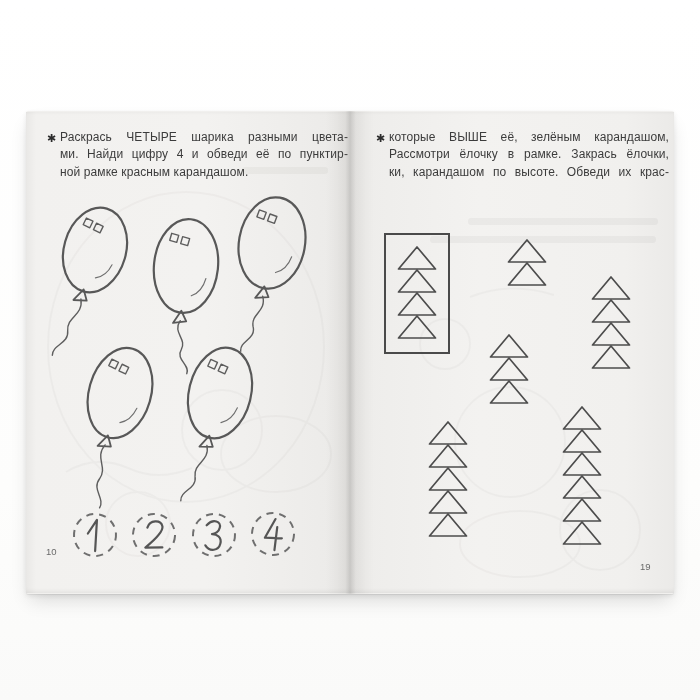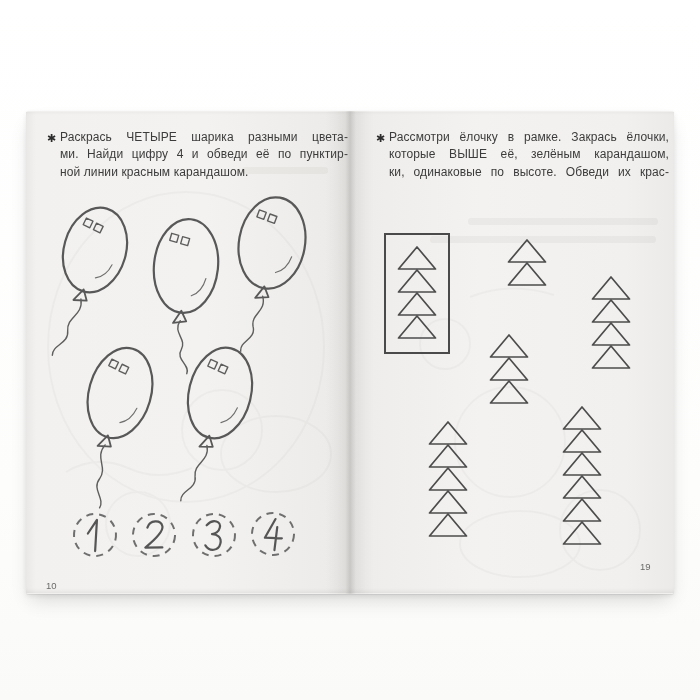--- a/index.html
+++ b/index.html
@@ -22,21 +22,21 @@
   .page svg{position:absolute;left:0;top:0;}
 
   .task{position:absolute;font-size:12px;line-height:17.4px;color:#3c3c3c;letter-spacing:0.1px;}
   .task-left{left:21px;top:17px;width:301px;}
   .task-right{left:26px;top:17px;width:293px;}
   .task .bullet{position:absolute;left:0;top:1px;font-size:11px;color:#2d2d2d;}
   .task .tline{margin-left:13px;}
   .jline{text-align:justify;text-align-last:justify;}
 
   .pagenum{position:absolute;font-size:9.5px;color:#6a6a6a;}
-  .pagenum-left{left:20px;top:468px;}
+  .pagenum-left{left:20px;top:434px;}
   .pagenum-right{left:290px;top:449px;}
 
   
   .balloon ellipse{fill:none;stroke:#585858;stroke-width:2.2;}
   .hl path{fill:none;stroke:#5d5d5d;stroke-width:1.4;stroke-linejoin:round;}
   .thin{fill:none;stroke:#6e6e6e;stroke-width:1.1;stroke-linecap:round;}
   .knot{fill:none;stroke:#585858;stroke-width:1.8;stroke-linejoin:round;}
   .string{fill:none;stroke:#5e5e5e;stroke-width:1.4;stroke-linecap:round;}
   .dashedc{fill:none;stroke:#6f6f6f;stroke-width:2;stroke-dasharray:7 6;}
   .digit{fill:none;stroke:#555555;stroke-width:2.2;stroke-linecap:round;stroke-linejoin:round;}
@@ -129,21 +129,21 @@
           </g>
           <g transform="translate(247,422) rotate(2)">
             <circle class="dashedc" r="21"></circle>
             <path class="digit" d="M 2 -15 L -8 4 L 9 4 M 4 -7 L 2 16"></path>
           </g>
         </svg>
       <div class="task task-left">
         <span class="bullet">✱</span>
         <div class="tline jline">Раскрась ЧЕТЫРЕ шарика разными цвета-</div>
         <div class="tline jline">ми. Найди цифру 4 и обведи её по пунктир-</div>
-        <div class="tline">ной линии красным карандашом.</div>
+        <div class="tline">ной рамке красным карандашом.</div>
       </div>
       <div class="pagenum pagenum-left">10</div>
     </div>
 
     <div class="page page-right">
       <svg id="svg-right" width="324" height="481" viewBox="0 0 324 481">
           <g class="ghost">
             <circle cx="160" cy="330" r="55"></circle>
             <circle cx="95" cy="232" r="25"></circle>
             <circle cx="250" cy="418" r="40"></circle>
@@ -187,22 +187,22 @@
             <path d="M 232 295 L 213.5 317 L 250.5 317 Z"></path>
             <path d="M 232 318 L 213.5 340 L 250.5 340 Z"></path>
             <path d="M 232 341 L 213.5 363 L 250.5 363 Z"></path>
             <path d="M 232 364 L 213.5 386 L 250.5 386 Z"></path>
             <path d="M 232 387 L 213.5 409 L 250.5 409 Z"></path>
             <path d="M 232 410 L 213.5 432 L 250.5 432 Z"></path>
           </g>
         </svg>
       <div class="task task-right">
         <span class="bullet">✱</span>
+        <div class="tline jline">которые ВЫШЕ её, зелёным карандашом,</div>
         <div class="tline jline">Рассмотри ёлочку в рамке. Закрась ёлочки,</div>
-        <div class="tline jline">которые ВЫШЕ её, зелёным карандашом,</div>
-        <div class="tline jline">ки, одинаковые по высоте. Обведи их крас-</div>
+        <div class="tline jline">ки, карандашом по высоте. Обведи их крас-</div>
       </div>
       <div class="pagenum pagenum-right">19</div>
     </div>
 
     <div class="gutter"></div>
   </div>
 </div>
 
 </body></html>

